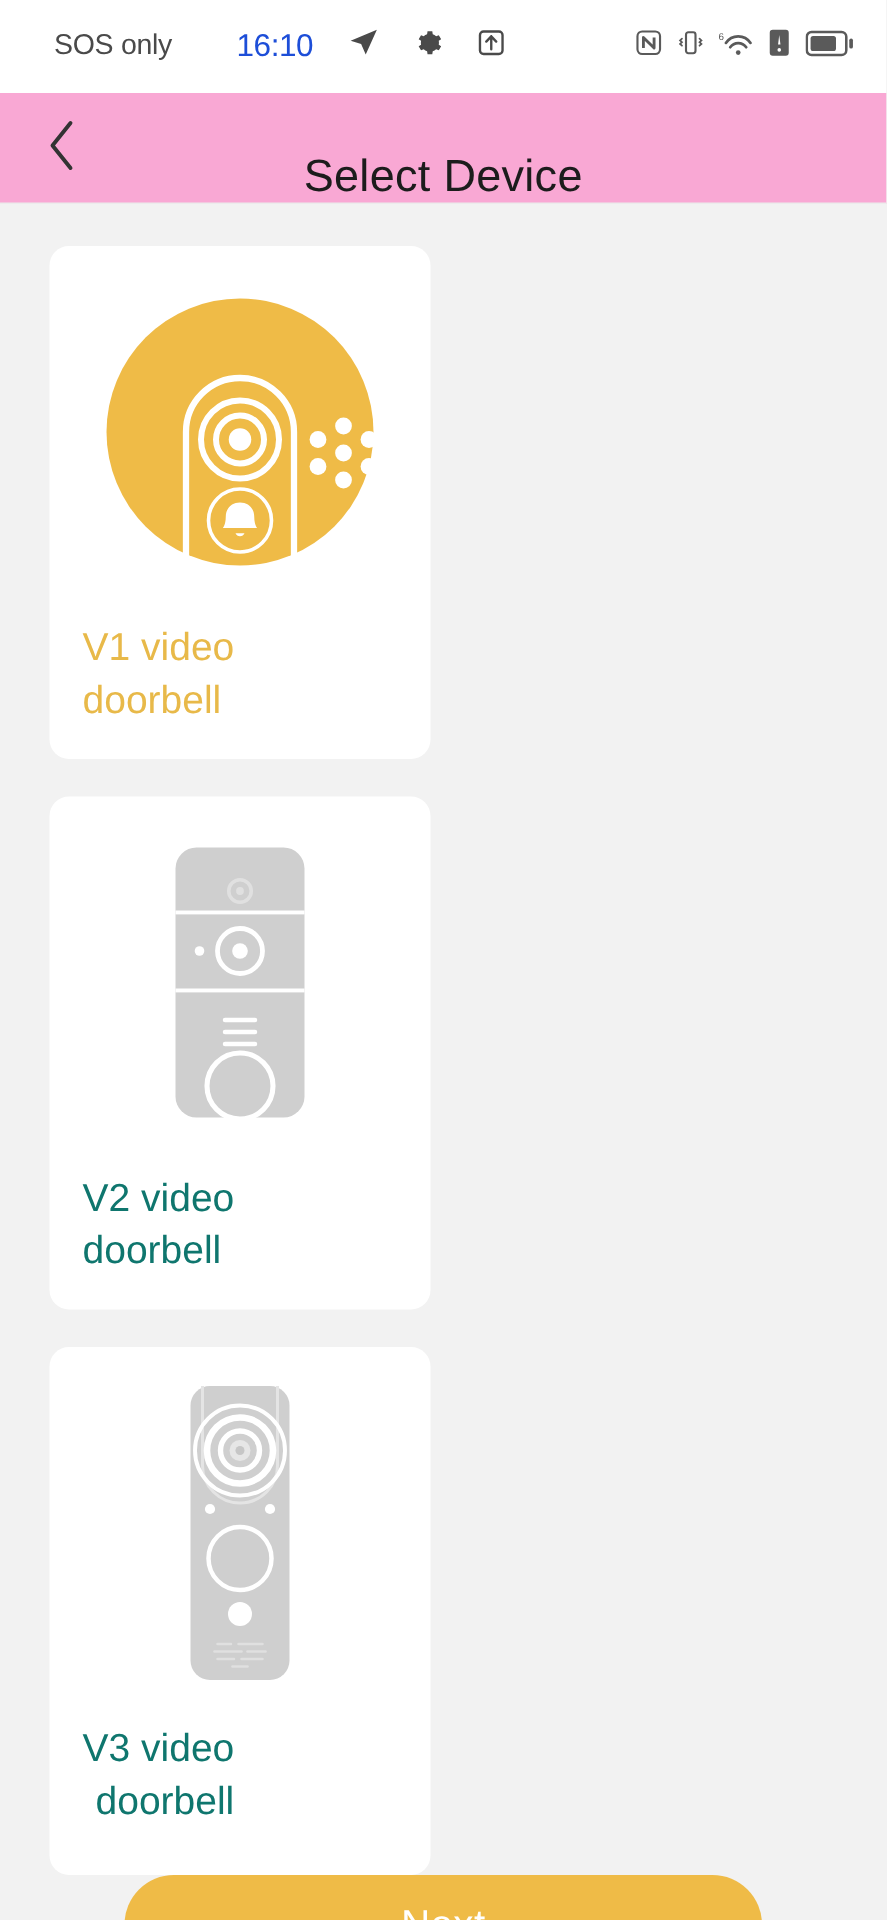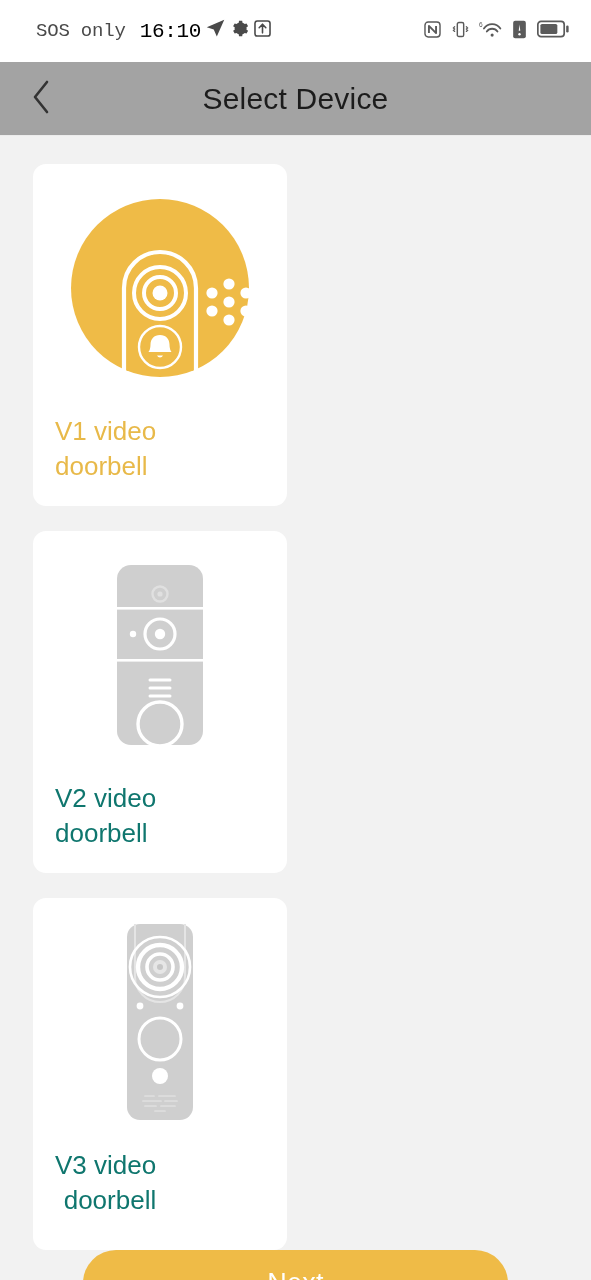--- a/index.html
+++ b/index.html
@@ -10,30 +10,30 @@
     overflow: hidden;
   }
   .phone { position: relative; width:591px; height:1280px; background:#f2f2f2; display:flex; flex-direction:column; }
 
   
   .statusbar {
     height: 62px; background:#ffffff;
     display:flex; align-items:center; justify-content:space-between;
     padding: 0 22px 0 36px; flex:0 0 auto;
   }
-  .sb-left { display:flex; align-items:center; gap:4px; color:#4a4a4a;font-family:Liberation Mono, monospace; }
+  .sb-left { display:flex; align-items:center; gap:23px; color:#4a4a4a; }
   .sb-carrier { font-size:19px; color:#4a4a4a; letter-spacing:-0.2px; }
-  .sb-time { font-size:21px; color:#000000; letter-spacing:-0.3px; margin-left:10px; }
+  .sb-time { font-size:21px; color:#1d4ed8; letter-spacing:-0.3px; margin-left:20px; }
   .sb-right { display:flex; align-items:center; gap:9px; }
   .ic { display:block; }
 
   
   .header {
-    height: 74px; background:#a3a3a3; position:relative;
-    display:flex; align-items:center; justify-content:center;
+    height: 74px; background:#f9a8d4; position:relative;
+    display:flex; align-items:flex-end; justify-content:center;
     border-bottom:1px solid #ececec; flex:0 0 auto;
   }
   .back-btn {
     position:absolute; left:18px; top:50%; transform:translateY(-50%);
     width:46px; height:46px; display:flex; align-items:center; justify-content:center;
     cursor:pointer; background:none; border:none;
   }
   .page-title { font-size:30px; color:#1c1c1c; font-weight:400; letter-spacing:0.2px; }
 
   

